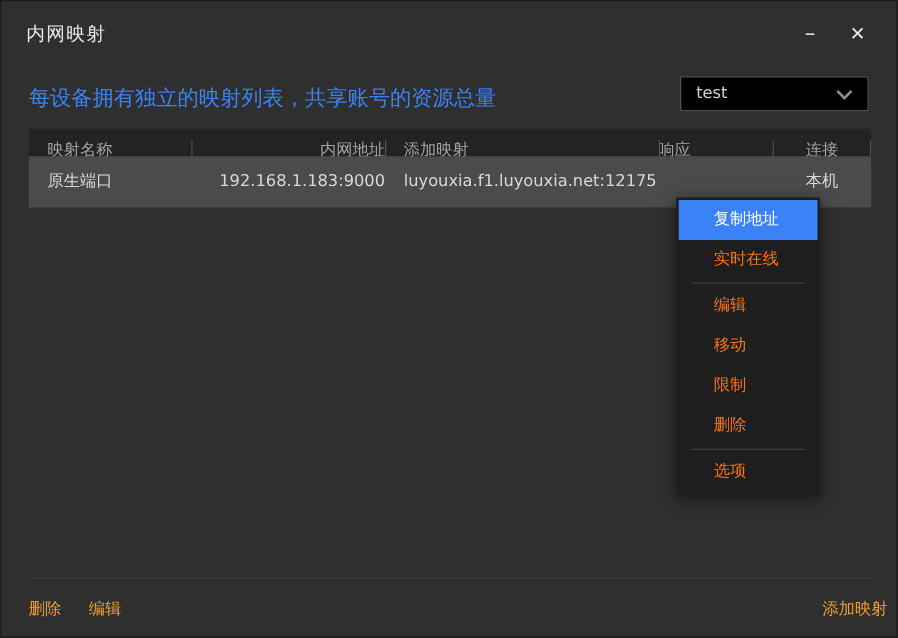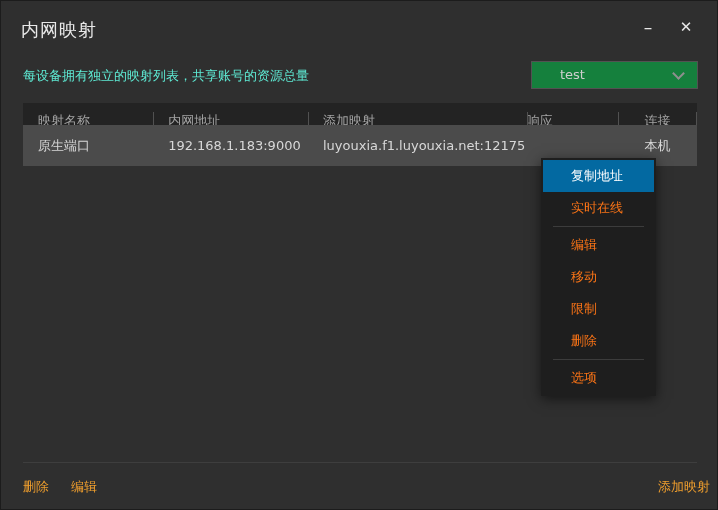--- a/index.html
+++ b/index.html
@@ -15,54 +15,53 @@
     border: 1px solid #1c1c1c;
     font-family: "DejaVu Sans", "Liberation Sans", sans-serif;
     overflow: hidden;
     user-select: none;
   }
   
   .title {
     position: absolute;
     left: 20px;
     top: 17px;
-    font-size: 18px;
+    font-size: 15px;
     color: #e8e8e8;
     letter-spacing: 1px;
   }
   .win-btn {
     position: absolute;
     top: 14px;
     width: 30px;
     height: 26px;
     text-align: center;
     line-height: 25px;
     color: #e8e8e8;
     cursor: pointer;
   }
   .win-btn.min { left: 632px; font-size: 17px; }
   .win-btn.close { left: 670px; font-size: 15px; }
   
   .subtitle {
     position: absolute;
     left: 22px;
     top: 66px;
-    font-size: 13px;
-    color: #5eead4;
+    font-size: 17px;
+    color: #3b82f6;
   }
   .dropdown {
     position: absolute;
-    left: 530px;
+    left: 543px;
     top: 60px;
     width: 149px;
     height: 26px;
     border: 1px solid #525252;
-    background: #15803d;
-    cursor: pointer;
-    padding-left: 16px;
+    background: #000000;
+    cursor: pointer;
   }
   .dropdown-value {
     display: block;
     margin-left: 12px;
     line-height: 26px;
     font-size: 13px;
     color: #cfcfcf;
   }
   .chevron {
     position: absolute;
@@ -94,21 +93,21 @@
     width: 674px;
     height: 41px;
     background: #4b4b4b;
     display: flex;
     font-size: 13px;
     line-height: 41px;
     color: #d8d8d8;
     cursor: pointer;
   }
   .c1 { width: 136px; }
-  .c2 { width: 162px; }
+  .c2 { width: 162px; text-align: right; }
   .c3 { width: 229px; }
   .c4 { width: 74px; }
   .c5 { width: 83px; text-align: center; margin-left: 21px; }
   .cell {
     box-sizing: border-box;
     position: relative;
     white-space: nowrap;
     overflow: hidden;
   }
   .cell.pad { padding-left: 15px; }
@@ -145,21 +144,21 @@
   .menu-item {
     height: 32px;
     line-height: 32px;
     padding-left: 28px;
     font-size: 13px;
     color: #f97316;
     cursor: pointer;
     white-space: nowrap;
   }
   .menu-item.active {
-    background: #0369a1;
+    background: #3b82f6;
     color: #ffffff;
   }
   .menu-sep {
     height: 1px;
     background: #3c3c3c;
     margin: 2px 10px;
   }
   
   .footer-line {
     position: absolute;

